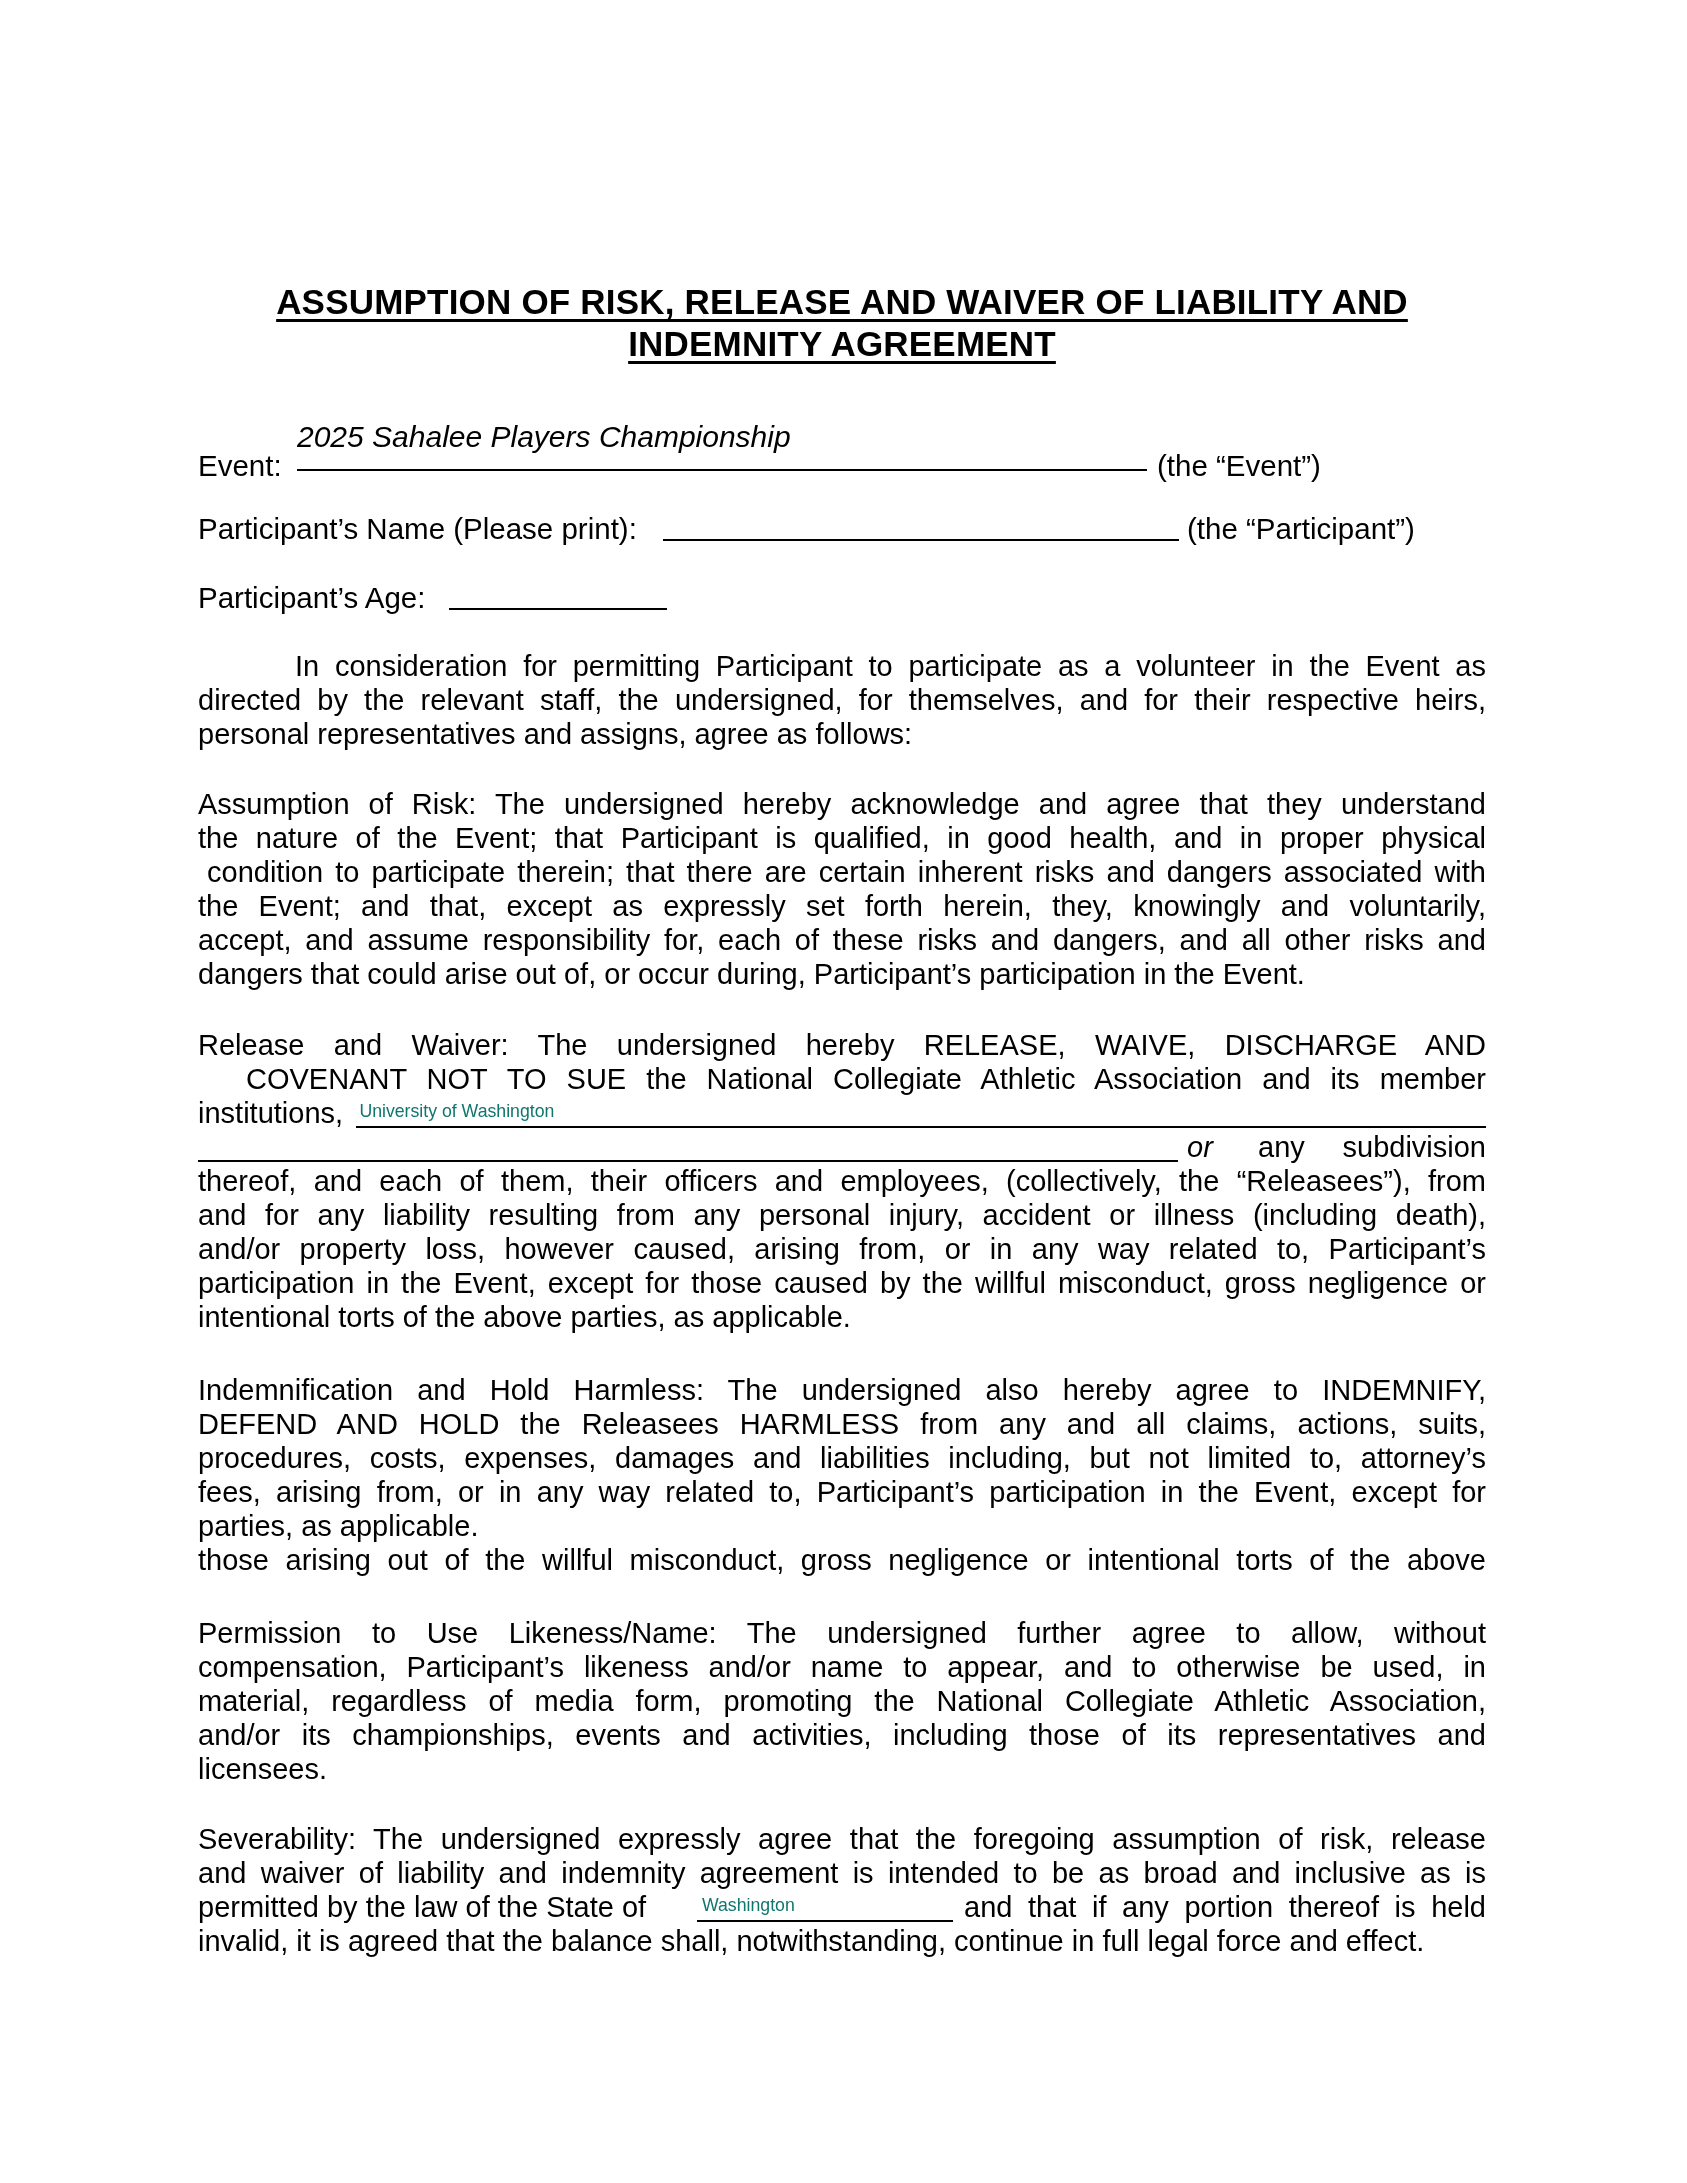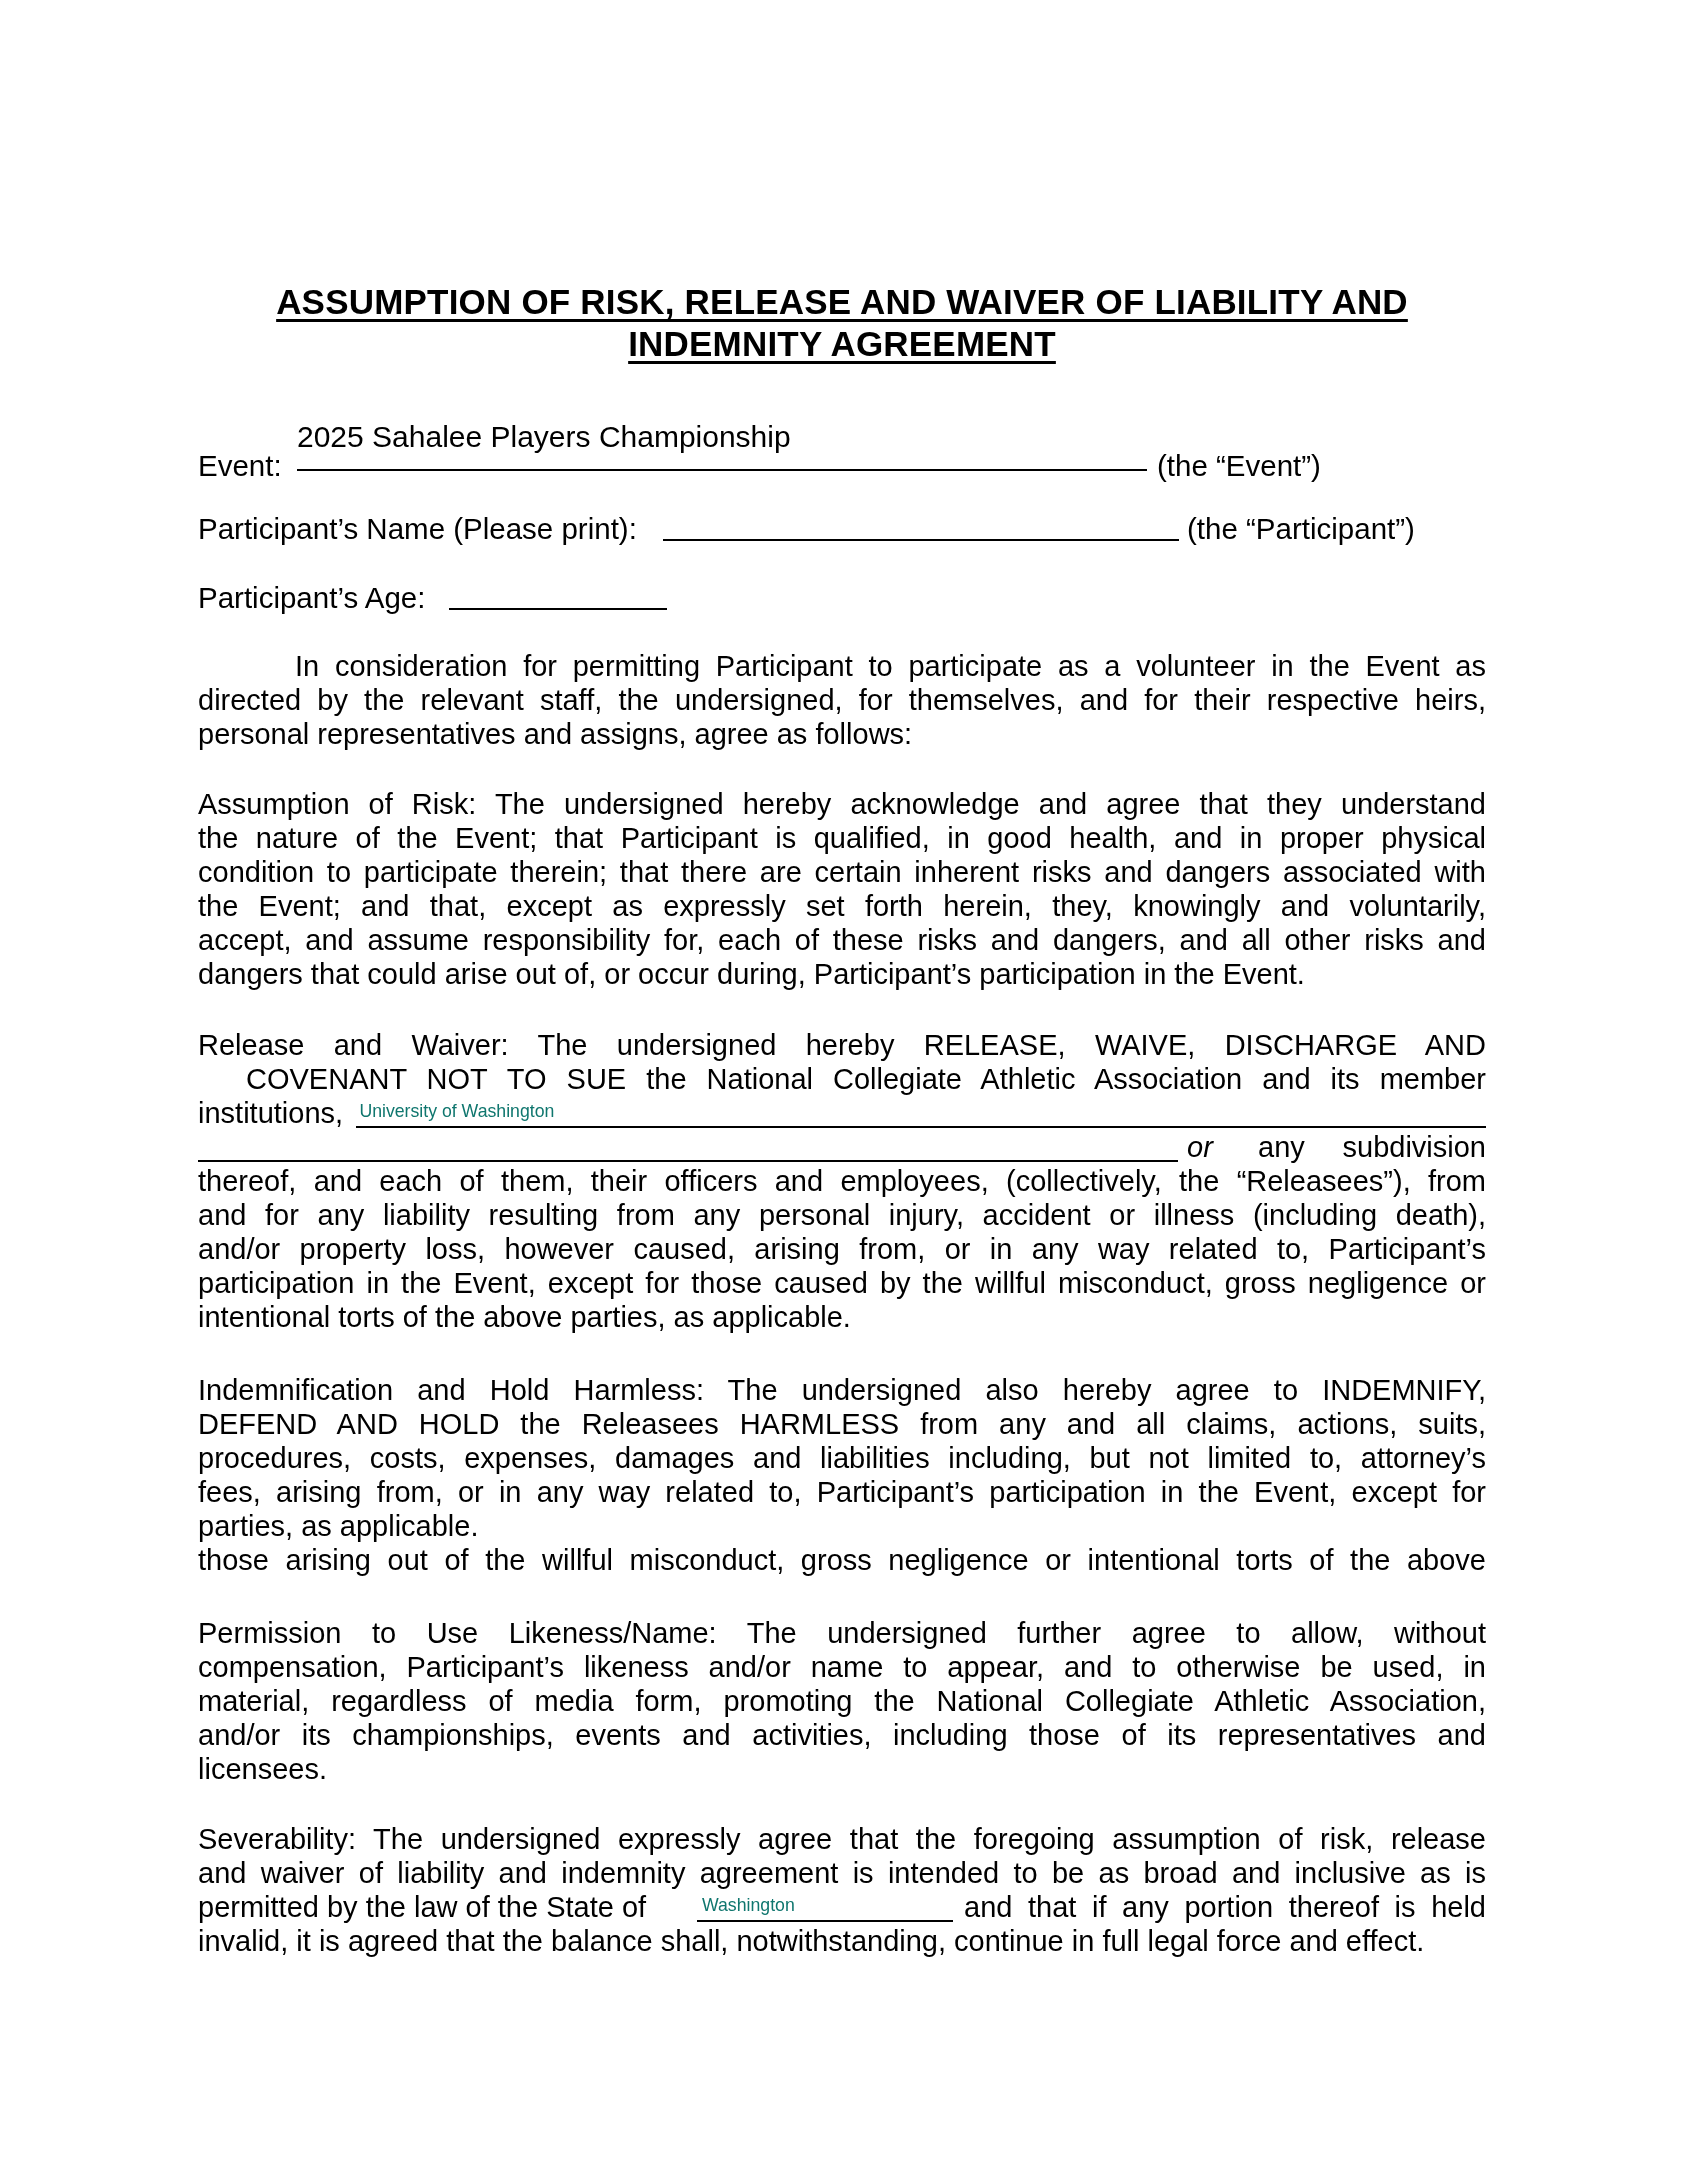--- a/index.html
+++ b/index.html
@@ -106,41 +106,41 @@
 <body>
 
 <div class="page">
 
   <div class="title">
     <div><span>ASSUMPTION OF RISK, RELEASE AND WAIVER OF LIABILITY AND</span></div>
     <div><span>INDEMNITY AGREEMENT</span></div>
   </div>
 
   <div class="row" style="top:448px;">Event:</div>
-  <div class="fill-big" style="left:297px; top:420px;">2025 Sahalee Players Championship</div>
+  <div class="fill-big" style="left:297px; top:420px;font-style:italic;">2025 Sahalee Players Championship</div>
   <div class="blank" style="left:297px; top:469px; width:850px;"></div>
   <div class="row" style="left:1157px; top:448px;">(the “Event”)</div>
 
   <div class="row" style="top:511px;">Participant’s Name (Please print):</div>
   <div class="blank" style="left:663px; top:539px; width:516px;"></div>
   <div class="row" style="left:1187px; top:511px;">(the “Participant”)</div>
 
   <div class="row" style="top:580px;">Participant’s Age:</div>
   <div class="blank" style="left:449px; top:608px; width:218px;"></div>
 
   <div class="para" style="top:649px;">
     <span class="line" style="white-space: nowrap; word-spacing: 7.5px;"><span class="indent"></span><span>In consideration for permitting Participant to participate as a volunteer in the Event as</span></span>
     <span class="line" style="white-space: nowrap; word-spacing: 0px;">directed by the relevant staff, the undersigned, for themselves, and for their respective heirs,</span>
     <span class="line last">personal representatives and assigns, agree as follows:</span>
   </div>
 
   <div class="para" style="top:787px;">
     <span class="line" style="white-space: nowrap; word-spacing: 0px; letter-spacing: 0px;"><span class="h">Assumption of Risk:</span><span> The undersigned hereby acknowledge and agree that they understand</span></span>
     <span class="line" style="white-space: nowrap; word-spacing: 0px;">the nature of the Event; that Participant is qualified, in good health, and in proper physical</span>
-    <span class="line" style="white-space: nowrap; word-spacing: 0px;">condition to participate therein; that there are certain inherent risks and dangers associated with</span>
+    <span class="line" style="white-space: nowrap; word-spacing: 0px; margin-left: 9px;">condition to participate therein; that there are certain inherent risks and dangers associated with</span>
     <span class="line" style="white-space: nowrap; word-spacing: 0px;">the Event; and that, except as expressly set forth herein, they, knowingly and voluntarily,</span>
     <span class="line" style="white-space: nowrap; word-spacing: 0px;">accept, and assume responsibility for, each of these risks and dangers, and all other risks and</span>
     <span class="line last">dangers that could arise out of, or occur during, Participant’s participation in the Event.</span>
   </div>
 
   <div class="para" style="top:1028px;">
     <span class="line" style="white-space: nowrap; word-spacing: 0px;"><span class="h">Release and Waiver:</span><span>  The undersigned hereby RELEASE, WAIVE, DISCHARGE AND</span></span>
     <span class="line" style="white-space: nowrap; word-spacing: 0px; margin-left: 48px;">COVENANT NOT TO SUE the National Collegiate Athletic Association and its member</span>
     <span class="line last" style="position:relative;">
       <span>institutions,</span>

